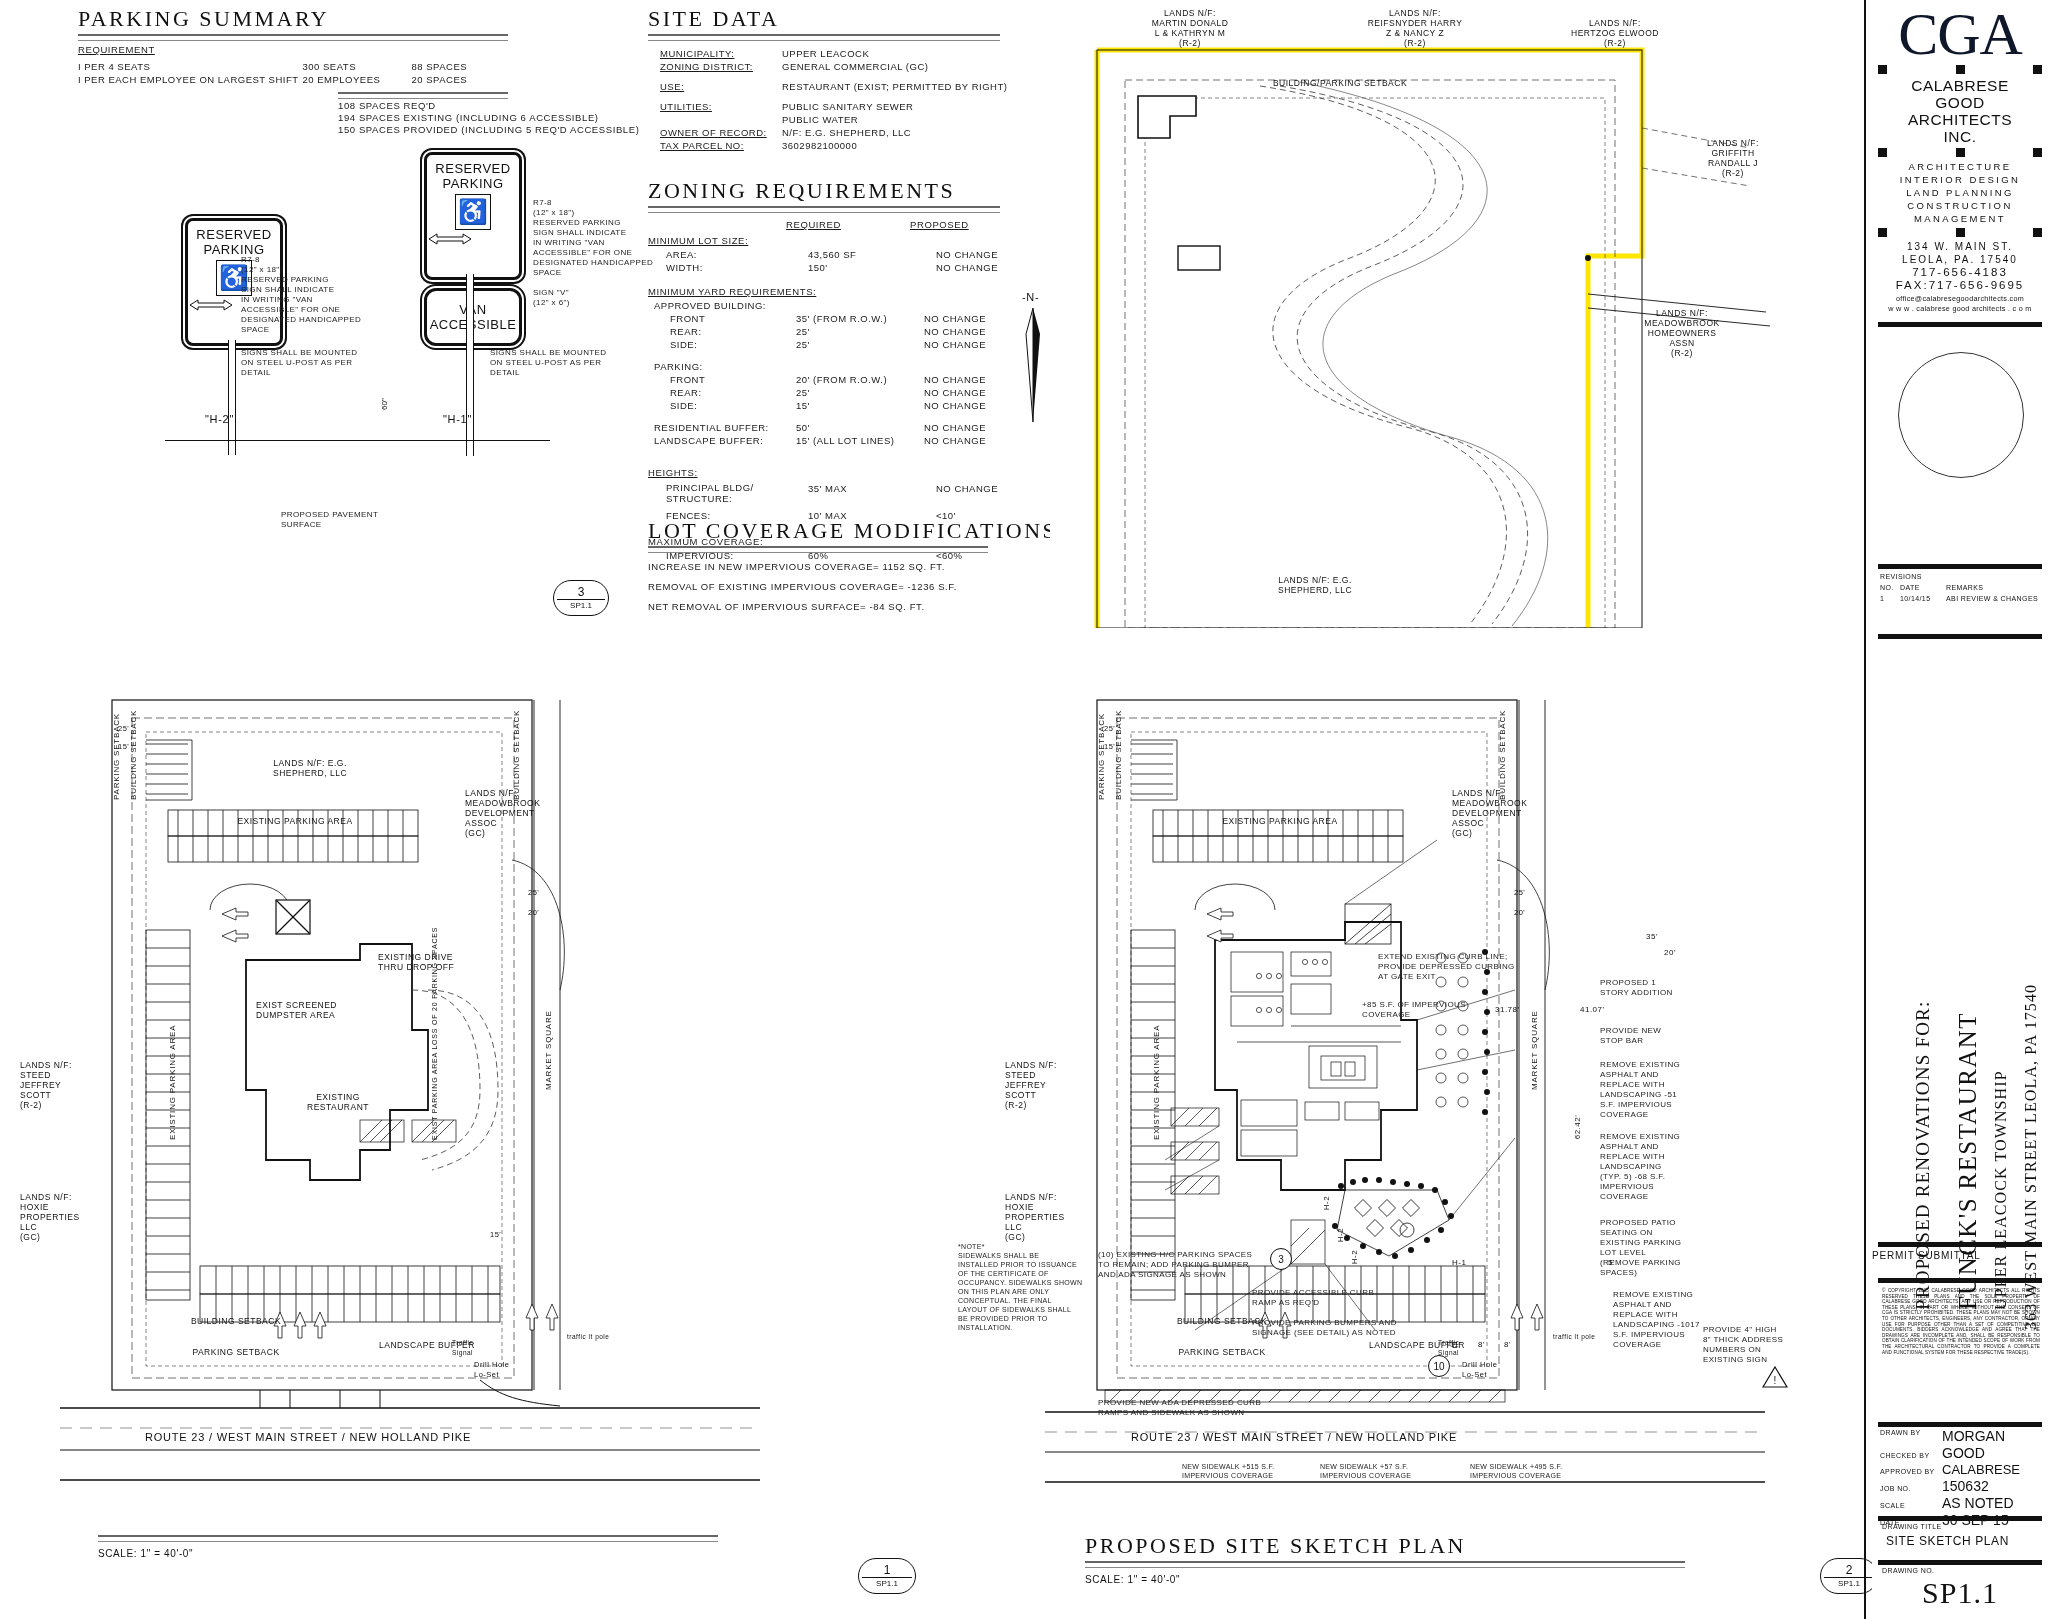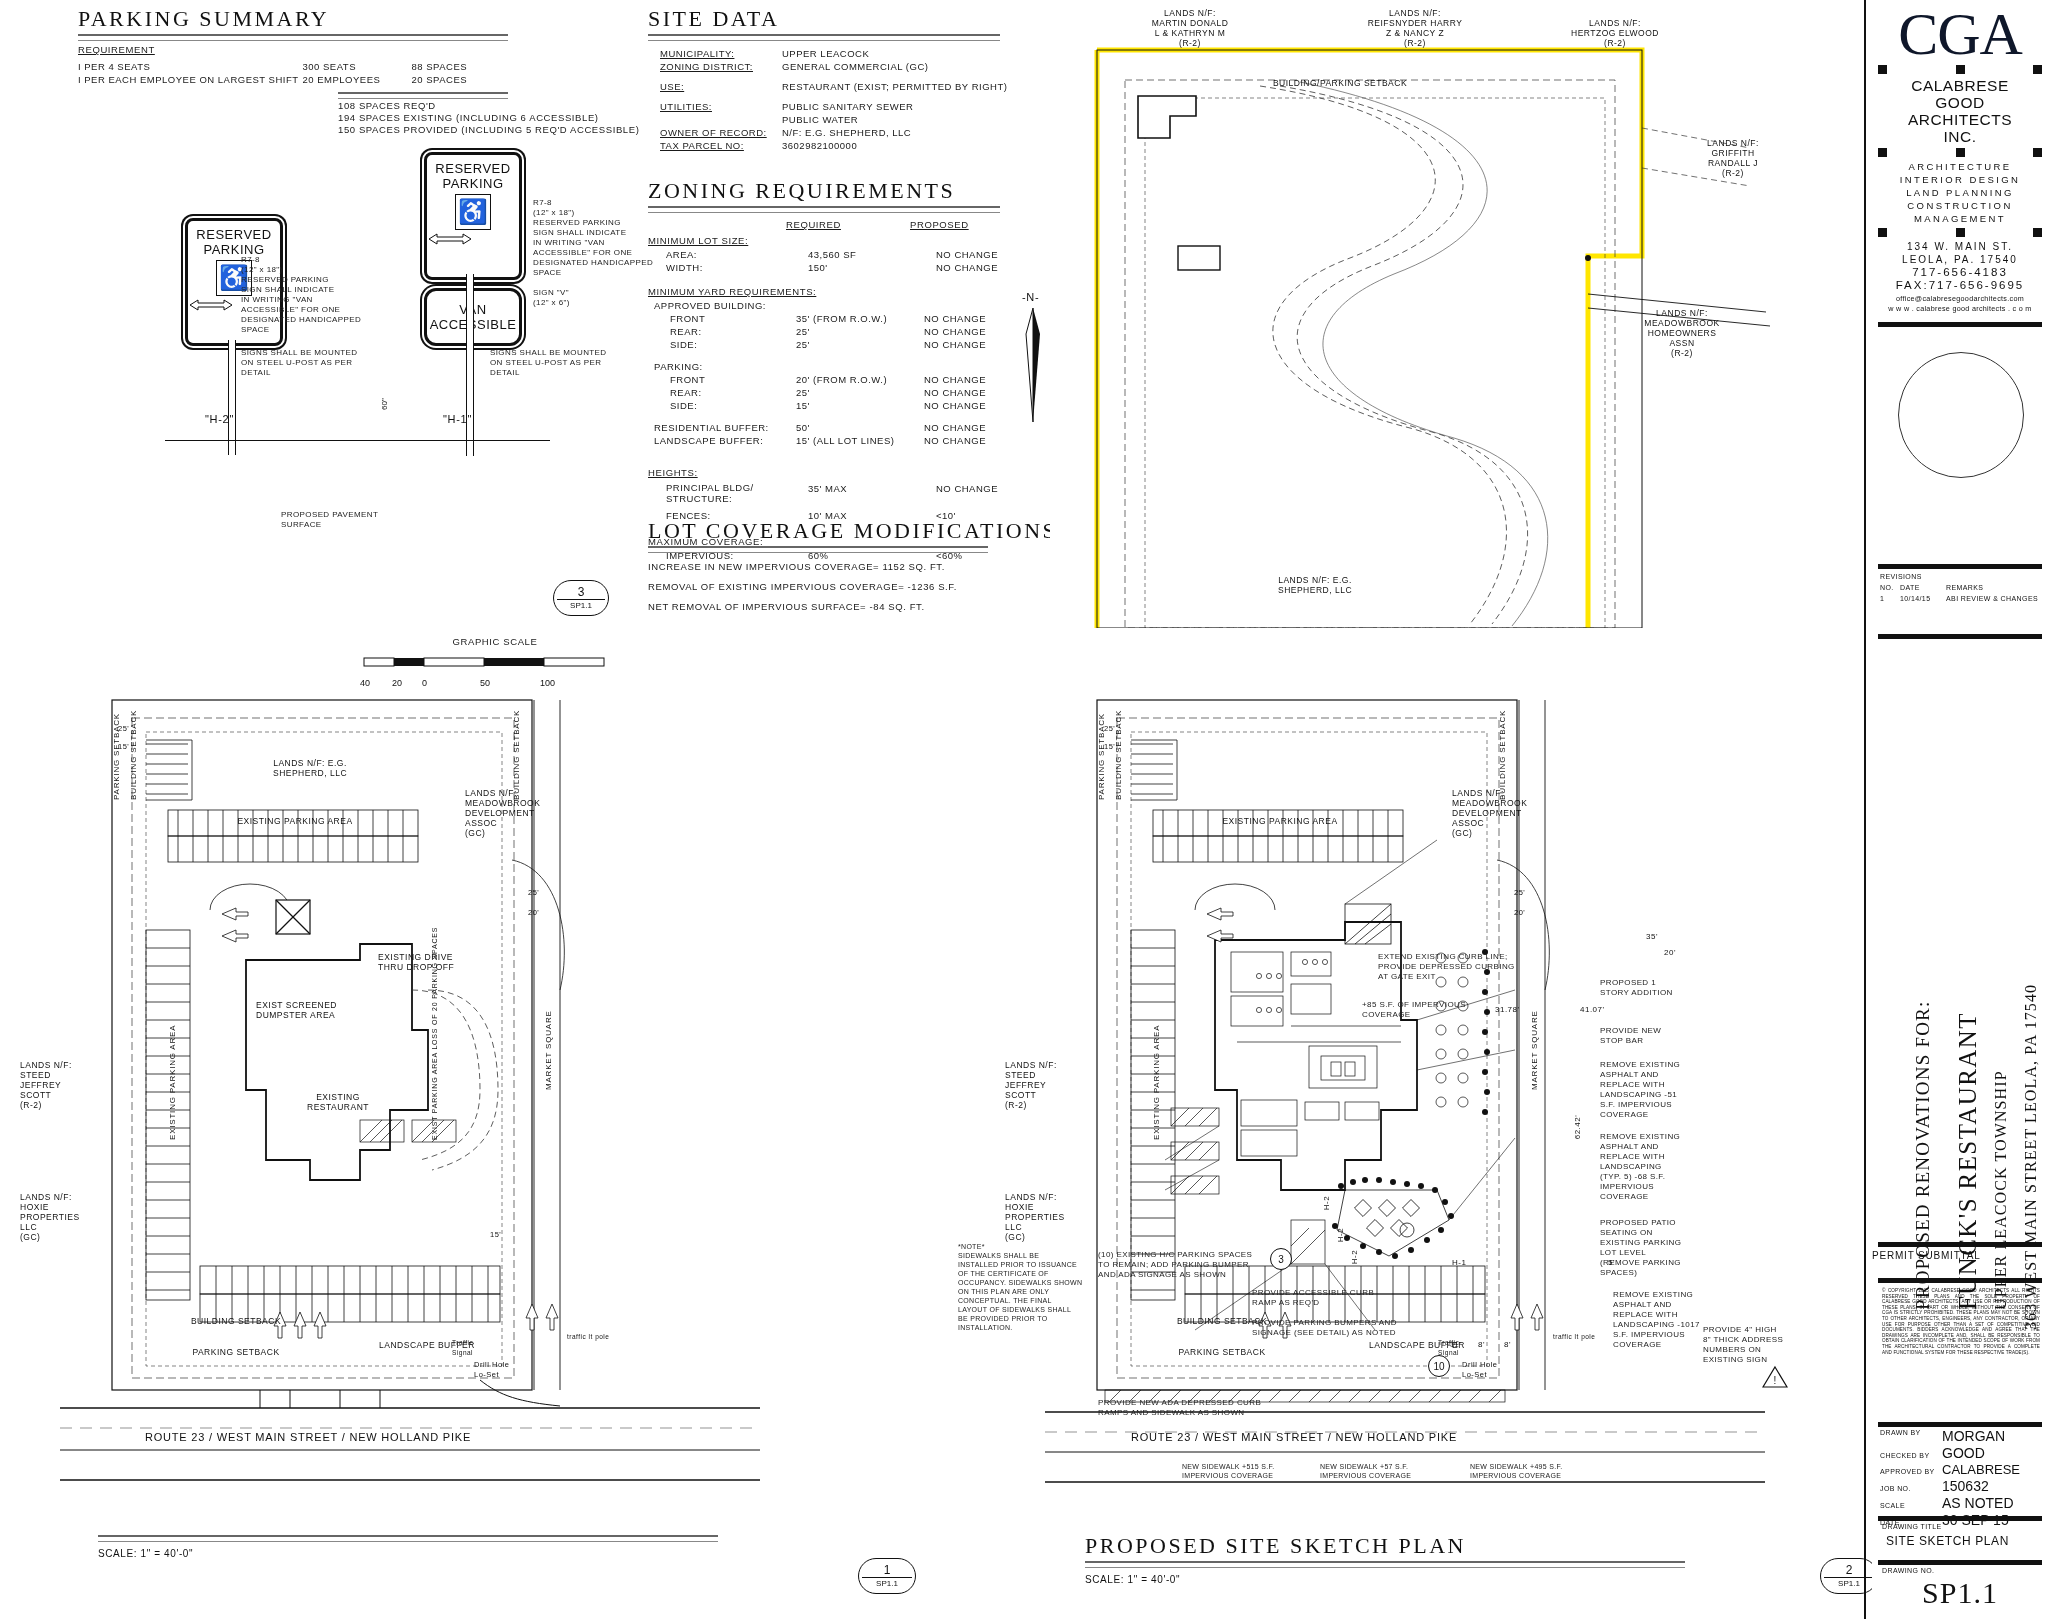--- a/index.html
+++ b/index.html
@@ -161,37 +161,20 @@
   <div class="abs cad8" style="left:281px;top:510px;">PROPOSED PAVEMENT
 SURFACE</div>
   <div class="abs" style="left:380px;top:410px;font-size:8px;transform:rotate(-90deg);transform-origin:0 0;">60"</div>
 
   <div class="abs" style="left:553px;top:580px;width:54px;height:34px;border:1.6px solid #111;border-radius:18px;display:flex;flex-direction:column;align-items:center;justify-content:center;">
     <div style="font-size:12px;line-height:11px;">3</div>
     <div style="border-top:1.2px solid #111;width:48px;margin:1px 0;"></div>
     <div style="font-size:8px;line-height:9px;">SP1.1</div>
   </div>
 
-  <div class="abs" style="left:360px;top:636px;">
-    <div class="cad" style="text-align:center;width:270px;">GRAPHIC SCALE</div>
-    <svg width="270" height="26" viewBox="0 0 270 26">
-      <rect x="4" y="10" width="30" height="8" fill="#fff" stroke="#111" stroke-width="1"></rect>
-      <rect x="34" y="10" width="30" height="8" fill="#111"></rect>
-      <rect x="64" y="10" width="60" height="8" fill="#fff" stroke="#111" stroke-width="1"></rect>
-      <rect x="124" y="10" width="60" height="8" fill="#111"></rect>
-      <rect x="184" y="10" width="60" height="8" fill="#fff" stroke="#111" stroke-width="1"></rect>
-    </svg>
-    <div style="position:relative;height:14px;width:270px;">
-      <span class="abs" style="left:0px;font-size:9px;">40</span>
-      <span class="abs" style="left:32px;font-size:9px;">20</span>
-      <span class="abs" style="left:62px;font-size:9px;">0</span>
-      <span class="abs" style="left:120px;font-size:9px;">50</span>
-      <span class="abs" style="left:180px;font-size:9px;">100</span>
-    </div>
-  </div>
 
   <div class="abs" style="left:648px;top:6px;">
     <div class="secttl">SITE DATA</div>
     <div class="dblrule" style="width:352px;margin-top:2px;"></div>
     <table class="z" style="margin-top:6px;margin-left:12px;">
       <tbody>
           <tr>
         <td class="u" style="width:118px;">MUNICIPALITY:</td>
         <td>UPPER LEACOCK</td>
       </tr>

